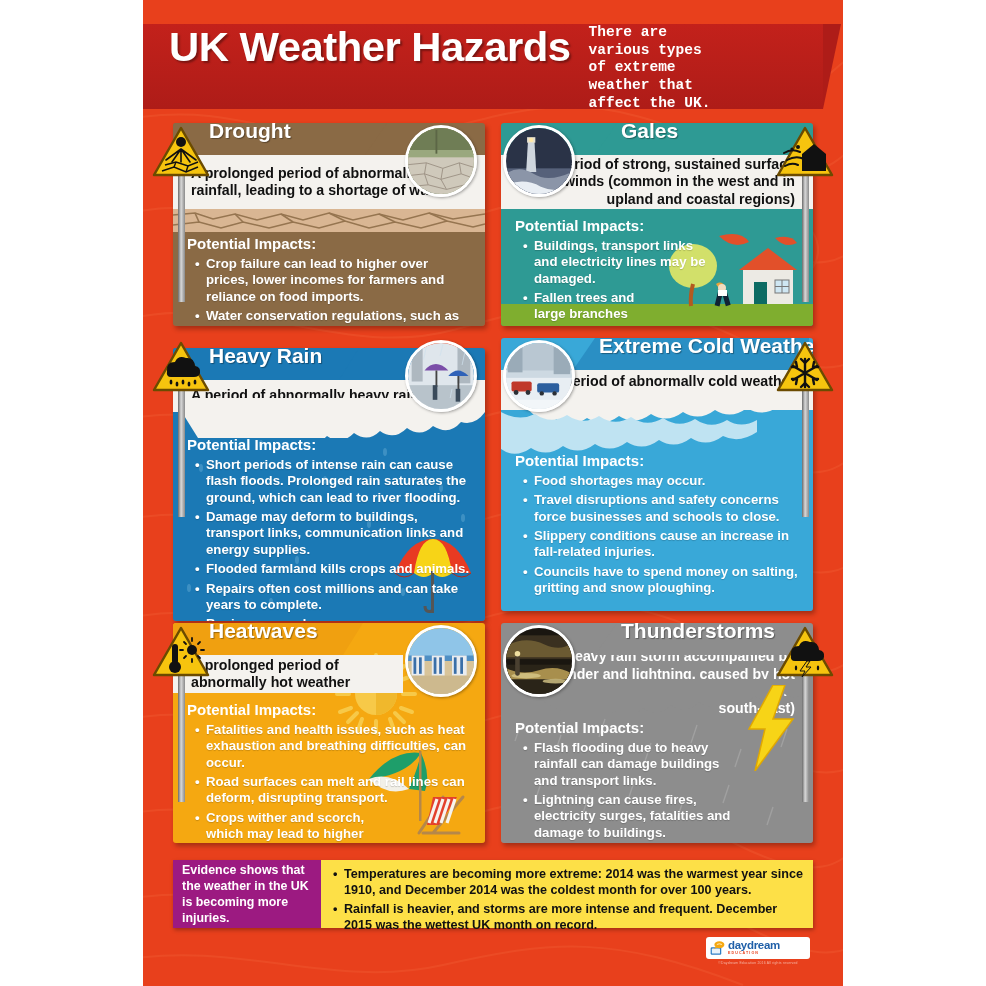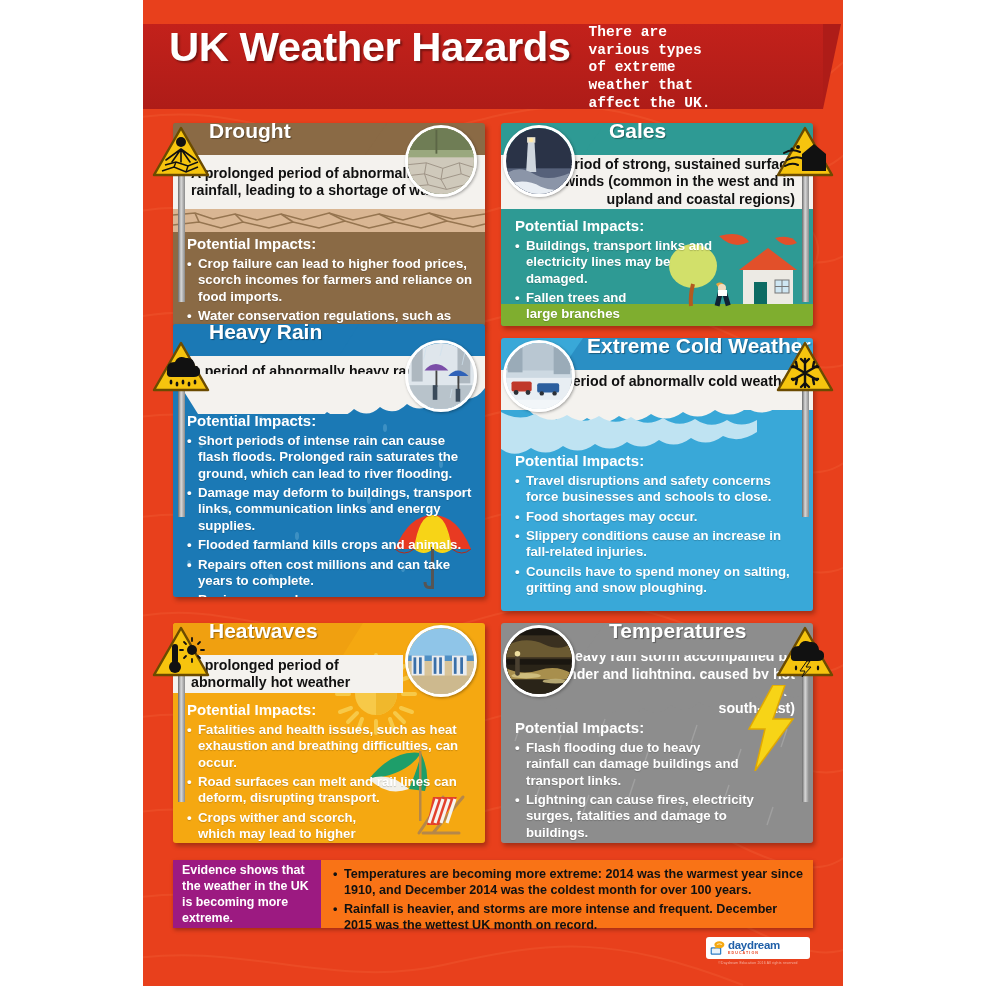--- a/index.html
+++ b/index.html
@@ -48,21 +48,21 @@
     box-shadow:2px 3px 5px rgba(0,0,0,.3);
   }
   .card-inner { position:absolute; inset:0; overflow:hidden; border-radius:3px; }
 
   
   .tab {
     position:absolute; top:0; height:16px;
     display:flex; align-items:center; z-index:3;
   }
   .tab.left  { left:0;  padding-left:36px; padding-right:26px; }
-  .tab.right { right:16px; padding-right:40px; padding-left:26px; }
+  .tab.right { right:4px; padding-right:40px; padding-left:26px; }
   .tab-skew  { position:absolute; inset:0; z-index:-1; }
   .tab h2 {
     color:#fff; font-size:21px; font-weight:bold; white-space:nowrap;
     text-shadow:1px 1px 1px rgba(0,0,0,.35); position:relative; z-index:2;
   }
 
   
   .defn {
     position:absolute; left:0; right:0; top:32px;
     background:#f4f2ee; z-index:2;
@@ -73,21 +73,21 @@
     padding:7px 18px;
   }
   .defn.rightish p{ text-align:right; width:100%; }
 
   
   .body-area { position:absolute; left:0; right:0; bottom:0; z-index:1; }
   .pi-title {
     color:#fff; font-size:15px; font-weight:bold;
     padding:0 0 4px 14px;
   }
-  ul.impacts { list-style:none; padding:0 12px 0 14px; }
+  ul.impacts { list-style:none; padding:0 12px 0 22px; }
   ul.impacts li {
     color:#fff; font-size:13.2px; font-weight:bold; line-height:1.24;
     margin-bottom:3px; padding-left:11px; position:relative;
     text-shadow:0 1px 1px rgba(0,0,0,.18);
   }
   ul.impacts li::before {
     content:"\2022"; position:absolute; left:0; top:0;
   }
 
   
@@ -110,21 +110,21 @@
   #evidence {
     position:absolute; left:30px; top:860px; width:640px; height:68px;
     display:flex; z-index:5; box-shadow:1px 2px 4px rgba(0,0,0,.3);
   }
   #evidence-left {
     width:148px; background:#9c1a81; color:#fff;
     font-size:12.4px; font-weight:bold; line-height:1.3;
     padding:8px 9px; display:flex; align-items:center;
   }
   #evidence-right {
-    flex:1; background:#f97316; padding:7px 10px 6px 12px;
+    flex:1; background:#fde047; padding:7px 10px 6px 12px;
   }
   #evidence-right ul { list-style:none; }
   #evidence-right li {
     font-size:12.6px; font-weight:bold; line-height:1.27; color:#111;
     padding-left:11px; position:relative; margin-bottom:3px;
   }
   #evidence-right li::before { content:"\2022"; position:absolute; left:0; }
 
   
   #logo {
@@ -193,21 +193,21 @@
             <polygon points="0,0 214,0 192,32 0,32" fill="#8a6a45"></polygon>
           </svg>
         <h2>Drought</h2>
       </div>
       <div class="defn" style="height:54px;">
         <p>A prolonged period of abnormally low rainfall, leading to a shortage of water</p>
       </div>
       <div style="position:absolute;left:0;right:0;top:112px;bottom:0;z-index:3;">
         <div class="pi-title">Potential Impacts:</div>
         <ul class="impacts">
-          <li>Crop failure can lead to higher food prices, scorch incomes for farmers and reliance on food imports.</li>
+          <li>Crop failure can lead to higher over prices, lower incomes for farmers and reliance on food imports.</li>
           <li>Water conservation regulations, such as hosepipe bans, may be introduced, which can affect businesses and householders.</li>
         </ul>
       </div>
     </div>
   </div>
 
   <div class="photo" style="left:262px; top:125px;">
     <svg viewBox="0 0 72 72" style="width:100%;height:100%">
       <rect width="72" height="72" fill="#8c9e74"></rect>
       <rect y="0" width="72" height="26" fill="#6f7d55"></rect>
@@ -304,21 +304,21 @@
         <path d="M11 34 q9 -5 17 -1"></path>
         <path d="M9 40 q7 -4 13 -1"></path>
       </g>
       <g fill="#111">
           <circle cx="22" cy="21" r="2"></circle>
           <circle cx="16" cy="23" r="1.6"></circle>
         </g>
     </svg>
   </div>
 
-  <div class="card" style="left:30px; top:324px; width:312px; height:273px;text-decoration:underline;">
+  <div class="card" style="left:30px; top:348px; width:312px; height:273px;text-decoration:underline;">
     <div class="card-inner">
       <div class="body-area" style="top:0; background:#1b79b5;"></div>
 
       <svg style="position:absolute;inset:0;z-index:2" viewBox="0 0 312 273">
         <g fill="#5aa4cf" opacity=".55">
           <ellipse cx="28" cy="120" rx="2" ry="4"></ellipse>
             <ellipse cx="88" cy="96" rx="2" ry="4"></ellipse>
           <ellipse cx="152" cy="132" rx="2" ry="4"></ellipse>
             <ellipse cx="212" cy="104" rx="2" ry="4"></ellipse>
           <ellipse cx="268" cy="140" rx="2" ry="4"></ellipse>
@@ -414,22 +414,22 @@
             <polygon points="22,0 236,0 236,32 0,32" fill="#2a8fc4"></polygon>
           </svg>
         <h2>Extreme Cold Weather</h2>
       </div>
       <div class="defn rightish" style="height:40px;">
         <p>A period of abnormally cold weather leading to snow and ice</p>
       </div>
       <div style="position:absolute;left:0;right:0;top:114px;bottom:0;z-index:5;">
         <div class="pi-title">Potential Impacts:</div>
         <ul class="impacts">
+          <li>Food shortages may occur.</li>
           <li>Travel disruptions and safety concerns force businesses and schools to close.</li>
-          <li>Food shortages may occur.</li>
           <li>Slippery conditions cause an increase in fall-related injuries.</li>
           <li>Councils have to spend money on salting, gritting and snow ploughing.</li>
 
         </ul>
       </div>
     </div>
   </div>
   <div class="photo" style="left:360px; top:340px;">
     <svg viewBox="0 0 72 72" style="width:100%;height:100%">
       <rect width="72" height="72" fill="#cdd9e2"></rect>
@@ -562,21 +562,21 @@
         <path d="M0 0 H312 V10 q-16 14 -30 4 q-14 14 -28 3 q-14 14 -28 3 q-14 14 -28 3 q-14 14 -28 3 q-14 14 -28 3 q-14 14 -28 3 q-14 13 -26 2 q-12 9 -20 2z" fill="#8d8d8d"></path>
       </svg>
 
       <svg style="position:absolute;right:16px;top:62px;width:54px;height:86px;z-index:4" viewBox="0 0 54 86">
         <polygon points="30,0 6,44 22,44 12,86 50,34 30,34 42,0" fill="#f7d417" stroke="#e0a800" stroke-width="1.5"></polygon>
       </svg>
       <div class="tab right" style="width:214px;">
         <svg class="tab-skew" viewBox="0 0 214 32" preserveAspectRatio="none">
             <polygon points="22,0 214,0 214,32 0,32" fill="#8d8d8d"></polygon>
           </svg>
-        <h2>Temperatures</h2>
+        <h2>Thunderstorms</h2>
       </div>
       <div class="defn rightish" style="height:56px; background:#8d8d8d;">
         <p style="color:#fff;">A heavy rain storm accompanied by thunder and lightning, caused by hot and humid conditions (common in the south-east)</p>
       </div>
       <div style="position:absolute;left:0;right:0;top:96px;bottom:0;z-index:5;">
         <div class="pi-title">Potential Impacts:</div>
         <ul class="impacts">
           <li style="width:80%">Flash flooding due to heavy rainfall can damage buildings and transport links.</li>
           <li style="width:85%">Lightning can cause fires, electricity surges, fatalities and damage to buildings.</li>
 
@@ -606,21 +606,21 @@
       <path d="M15 29 q-1 -9 8 -9 q3 -7 11 -4 q8 -1 9 8 q6 1 5 7 q-1 4 -6 4 H19 q-5 0 -4 -6z" fill="#111"></path>
       <polygon points="31,35 24,45 29,45 26,51 35,41 30,41 34,35" fill="#f6c40e" stroke="#111" stroke-width="1"></polygon>
       <g fill="#111">
           <ellipse cx="20" cy="42" rx="1.2" ry="2.4"></ellipse>
           <ellipse cx="42" cy="42" rx="1.2" ry="2.4"></ellipse>
         </g>
     </svg>
   </div>
 
   <div id="evidence">
-    <div id="evidence-left">Evidence shows that the weather in the UK is becoming more extreme.</div>
+    <div id="evidence-left">Evidence shows that the weather in the UK is becoming more injuries.</div>
     <div id="evidence-right">
       <ul>
         <li>Temperatures are becoming more extreme: 2014 was the warmest year since 1910, and December 2014 was the coldest month for over 100 years.</li>
         <li>Rainfall is heavier, and storms are more intense and frequent. December 2015 was the wettest UK month on record.</li>
       </ul>
     </div>
   </div>
 
   <div id="logo">
     <svg class="mark" viewBox="0 0 24 24">

